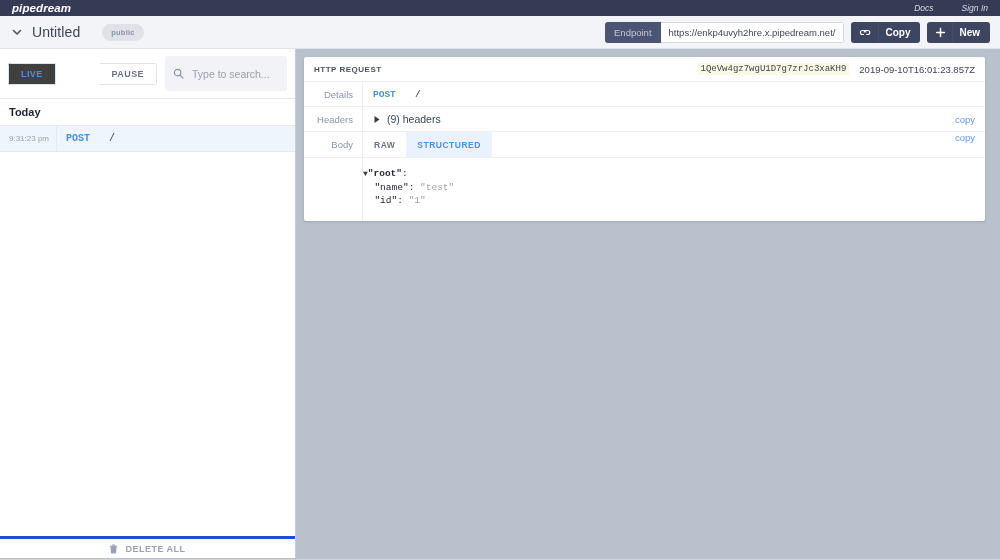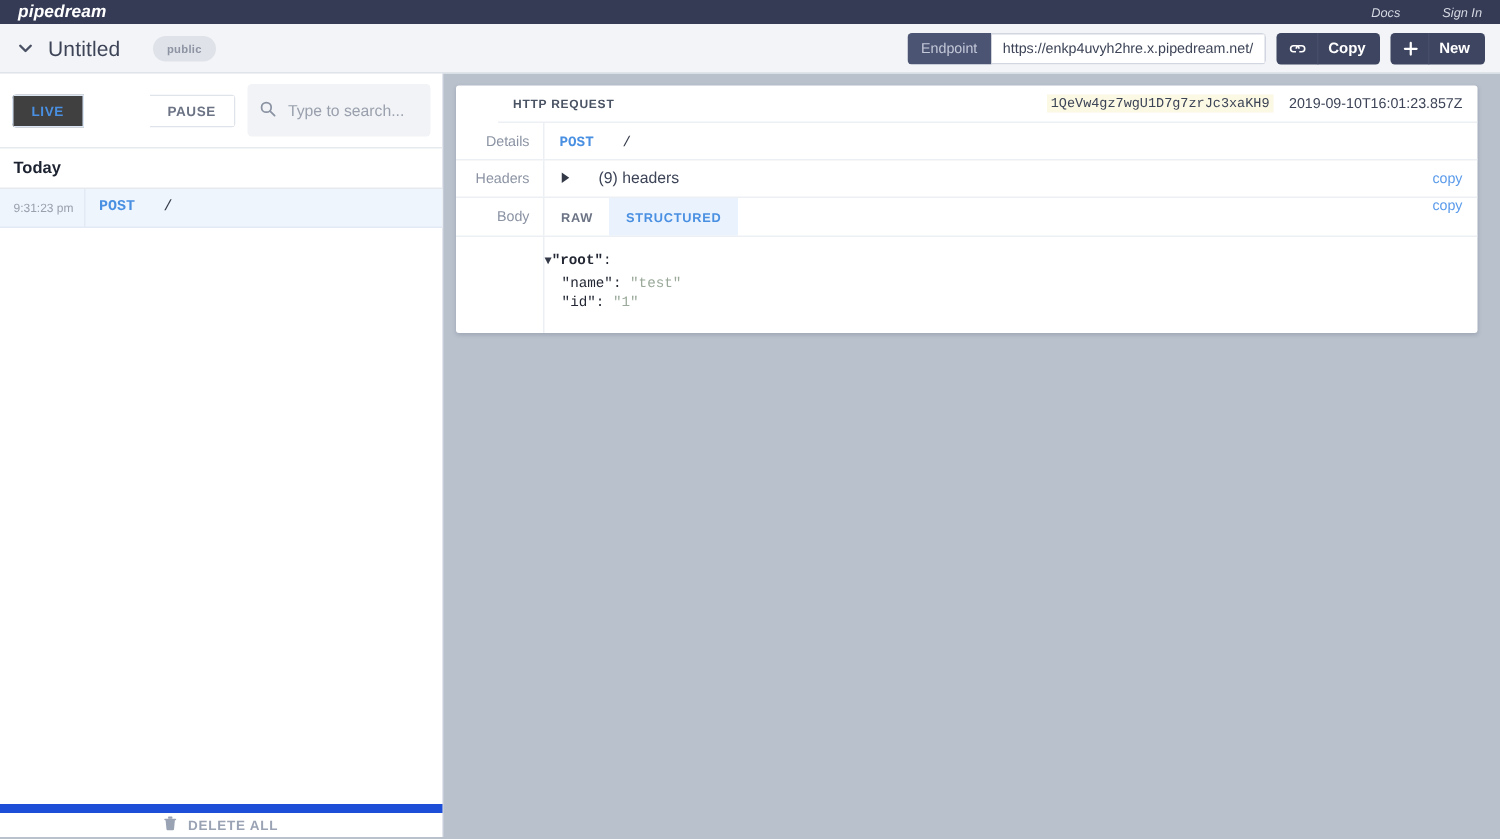--- a/index.html
+++ b/index.html
@@ -228,21 +228,21 @@
     width: 52px;
   }
   .log-path {
     font-family: "Liberation Mono", monospace;
     font-size: 10px;
     color: #333947;
   }
 
   .sb-footer {
     margin-top: auto;
-    border-top: 6px solid #1d4ed8;
+    border-top: 3px solid #1d4ed8;
     height: 22px;
     display: flex;
     align-items: center;
     justify-content: center;
     gap: 7px;
     cursor: pointer;
   }
   .del-label {
     font-size: 9px;
     font-weight: bold;
@@ -263,21 +263,20 @@
     box-shadow: 0 1px 3px rgba(40,50,70,.18);
     overflow: hidden;
     max-width: 681px;
   }
   .card-head {
     display: flex;
     align-items: center;
     height: 25px;
     border-bottom: 1px solid #eceff3;
     padding: 0 10px;
-    margin-left: 28px;
   }
   .card-title {
     font-size: 8px;
     font-weight: bold;
     letter-spacing: .5px;
     color: #4a5364;
   }
   .head-right {
     margin-left: auto;
     display: flex;
@@ -326,21 +325,21 @@
     width: 42px;
   }
   .det-path {
     font-family: "Liberation Mono", monospace;
     font-size: 9.5px;
     color: #333947;
   }
   .hdr-toggle {
     display: flex;
     align-items: center;
-    gap: 18px;
+    gap: 6px;
     cursor: pointer;
   }
   .hdr-text {
     font-size: 10.5px;
     color: #3d4457;
   }
   .copy-link {
     margin-left: auto;
     font-size: 9.5px;
     color: #5b9bea;

